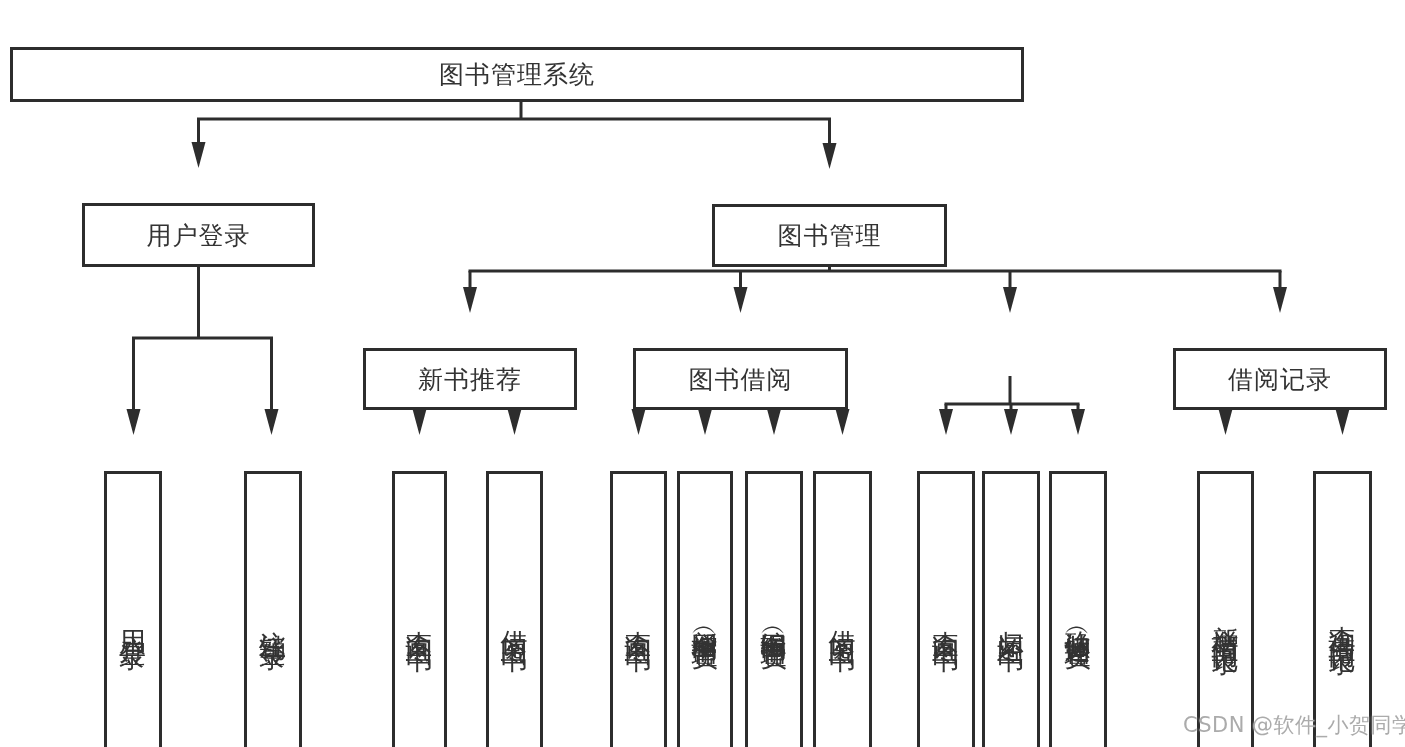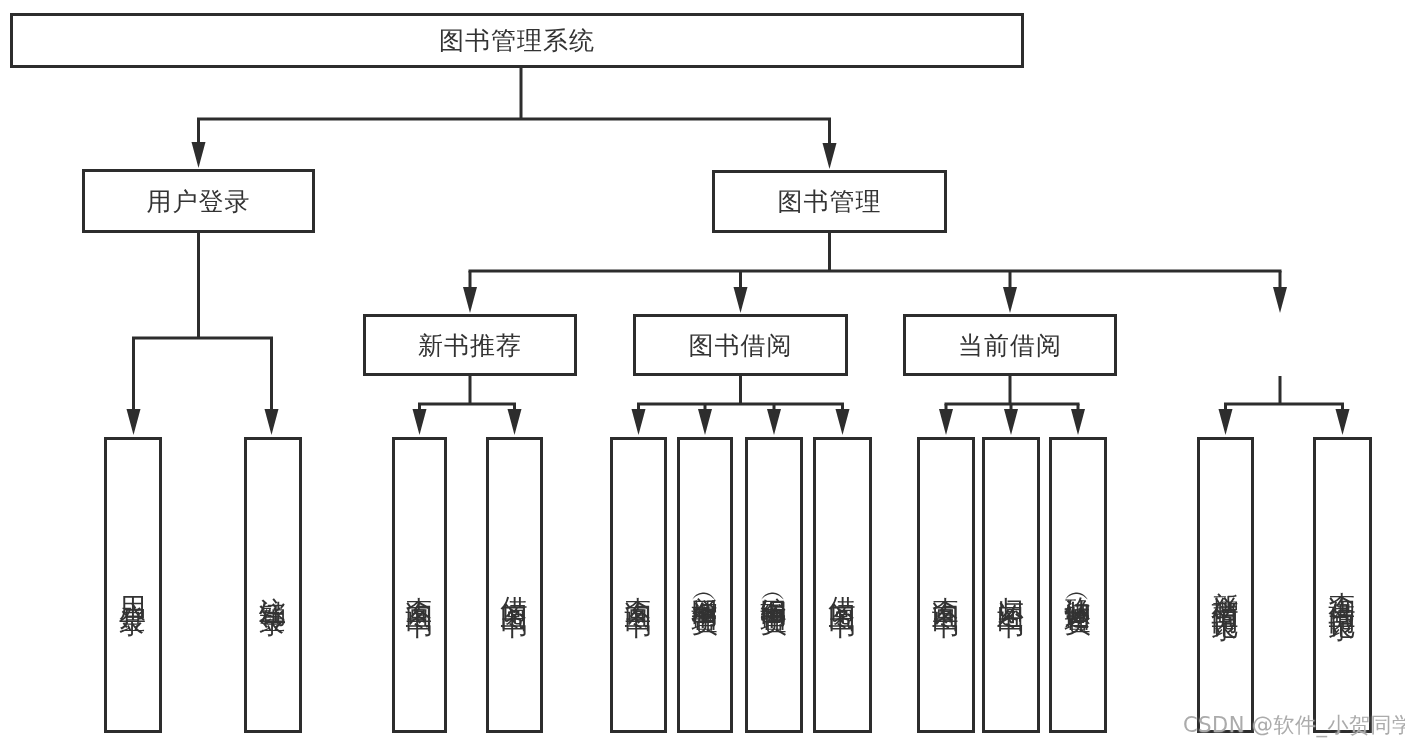--- a/index.html
+++ b/index.html
@@ -16,20 +16,21 @@
   .node{
     position:absolute;
     box-sizing:border-box;
     border:3px solid #2d2d2d;
     background:#ffffff;
     display:flex;
     align-items:center;
     justify-content:center;
     color:#333333;
     text-align:center;
+    margin-top:34px;
   }
   .node.h{font-size:25px;letter-spacing:1px;}
   .node.v{
     writing-mode:vertical-rl;
     font-size:27px;
     letter-spacing:5px;
     line-height:1;
   }
   .node.v.long{font-size:26px;letter-spacing:2px;}
   .watermark{
@@ -133,22 +134,22 @@
   <div class="node h" style="left:363px;top:314px;width:214px;height:62px">
     <span>新书推荐</span>
   </div>
 
   <div class="node h" style="left:712px;top:170px;width:235px;height:63px">
     <span>图书管理</span>
   </div>
   <div class="node h" style="left:633px;top:314px;width:215px;height:62px">
     <span>图书借阅</span>
   </div>
-  <div class="node h" style="left:903px;top:314px;width:214px;height:62px">
-    <span>当前借阅</span>
+  <div class="node h" style="left:1173px;top:314px;width:214px;height:62px">
+    <span>借阅记录</span>
   </div>
 
   <div class="node v" style="left:104px;top:437px;width:58px;height:296px">
     <span>用户登录</span>
   </div>
   <div class="node v" style="left:244px;top:437px;width:58px;height:296px">
     <span>注销登录</span>
   </div>
 
   <div class="node v" style="left:392px;top:437px;width:55px;height:296px">

